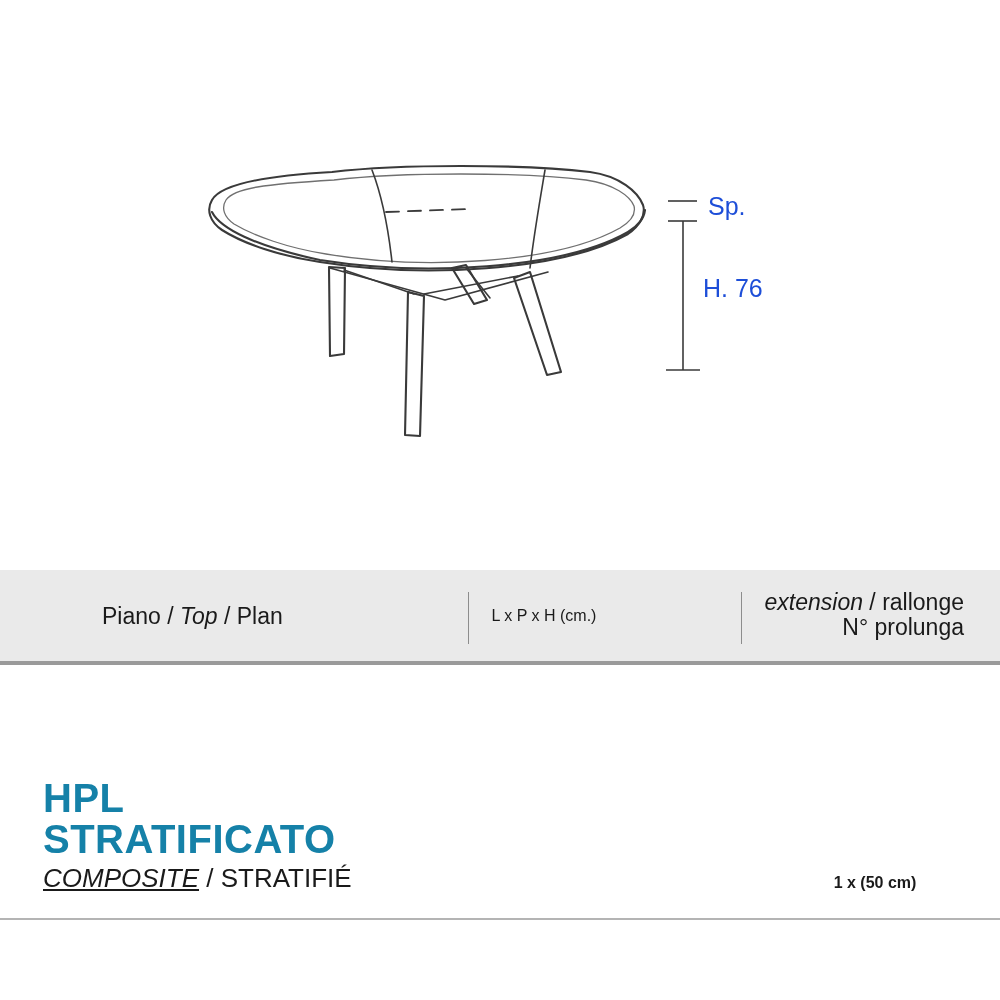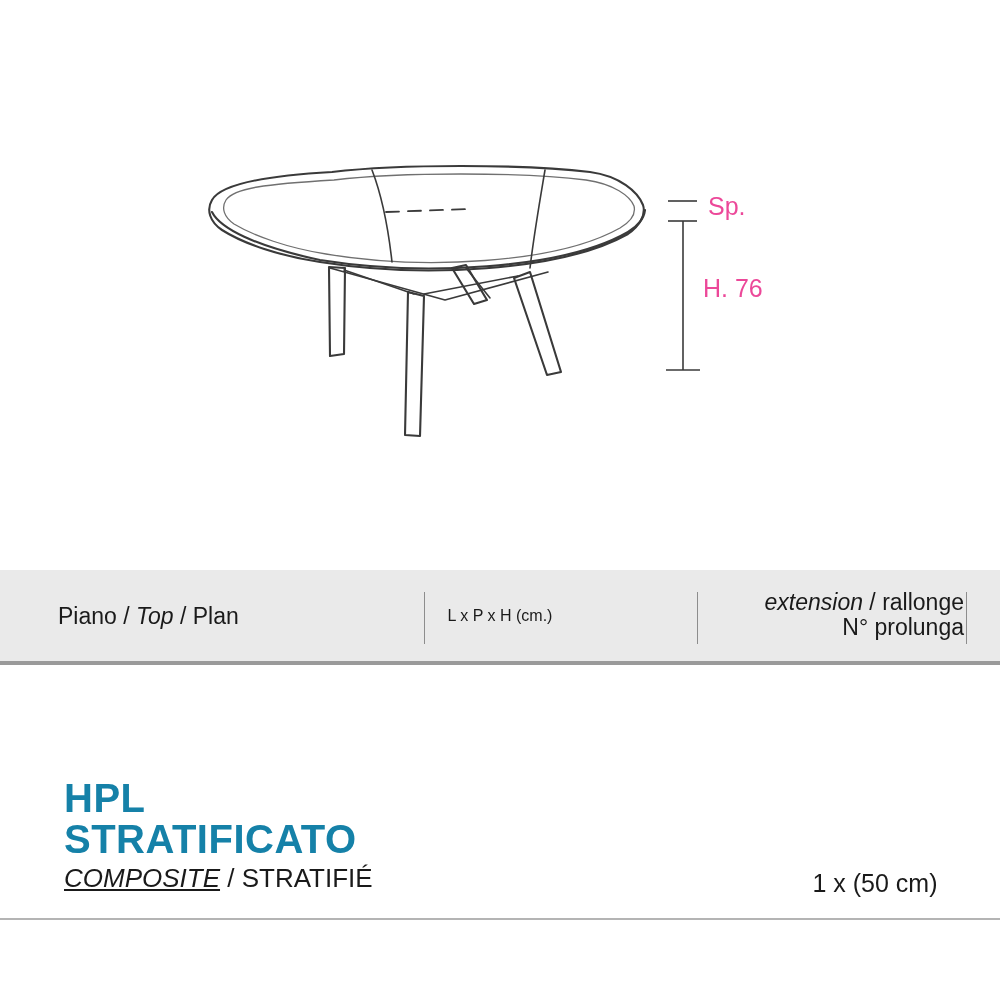--- a/index.html
+++ b/index.html
@@ -29,36 +29,37 @@
     height: 560px;
   }
   .drawing svg {
     display: block;
   }
 
   .dim-label {
     position: absolute;
     font-family: "Liberation Sans", sans-serif;
     font-size: 25px;
-    color: #ec4899;
+    color: #1d4ed8;
     white-space: nowrap;
   }
   #sp-label { left: 708px; top: 192px; }
   #h-label  { left: 703px; top: 274px; }
 
   
   .header-band {
     position: absolute;
     left: 0;
     top: 570px;
     width: 1000px;
     height: 95px;
     background: #eaeaea;
     border-bottom: 4px solid #9a9a9a;
     box-sizing: border-box;
+    padding-left: 44px;
   }
   .header-inner {
     position: relative;
     width: 100%;
     height: 100%;
   }
   .hdr-cell {
     position: absolute;
     font-size: 23px;
     color: #1a1a1a;
@@ -102,21 +103,21 @@
     width: 1000px;
     height: 160px;
   }
   .row-inner {
     position: relative;
     width: 100%;
     height: 100%;
   }
   .material {
     position: absolute;
-    left: 64px;
+    left: 43px;
     top: 18px;
   }
   .material .m1,
   .material .m2 {
     font-weight: bold;
     font-size: 40px;
     line-height: 1.02;
     color: #1581a8;
     letter-spacing: 0.5px;
   }
@@ -136,22 +137,23 @@
     top: 123px;
     transform: translate(-50%, -50%);
     font-size: 25px;
     white-space: nowrap;
   }
   .ext {
     position: absolute;
     left: 875px;
     top: 123px;
     transform: translate(-50%, -50%);
-    font-size: 25px;
-    white-space: nowrap;
+    font-size: 16px;
+    white-space: nowrap;
+    font-weight: bold;
   }
 
   .rule {
     position: absolute;
     left: 0;
     width: 1000px;
     height: 2px;
     background: #b4b4b4;
   }
   .rule-bottom { top: 918px; }

